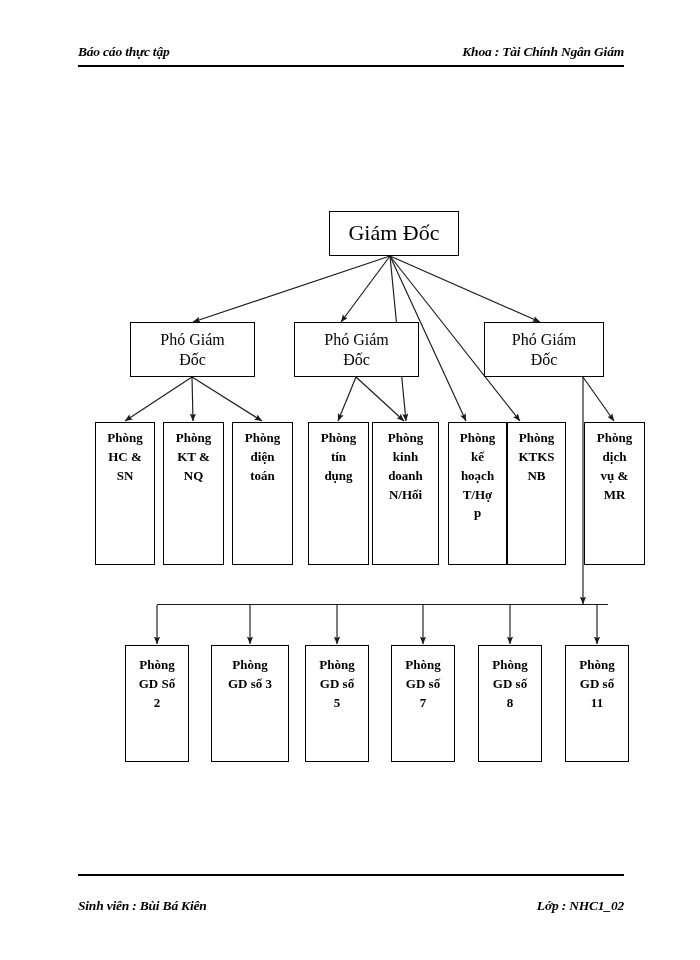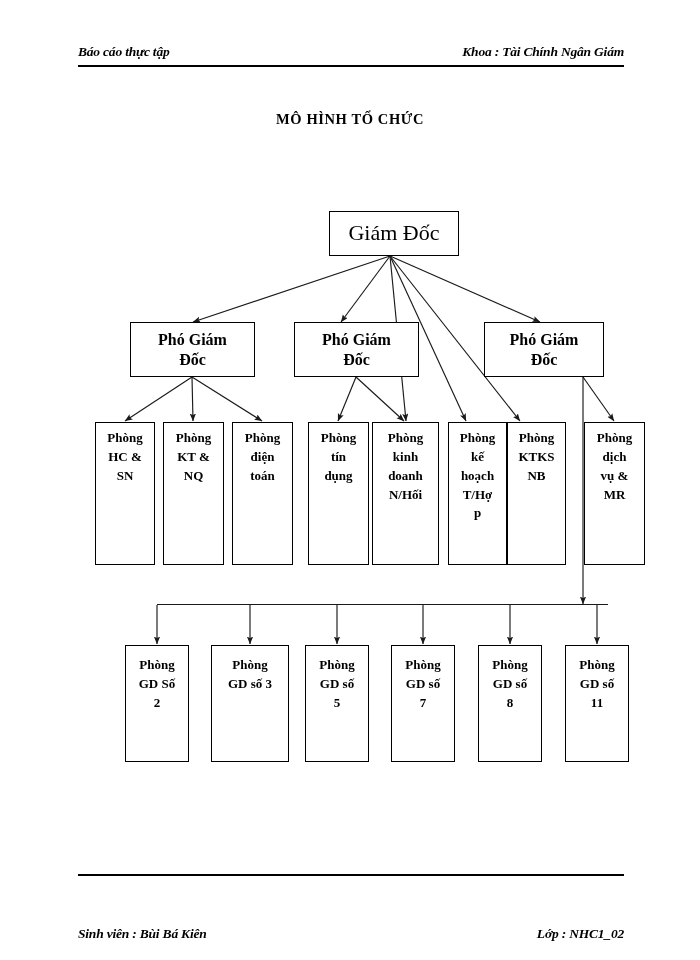--- a/index.html
+++ b/index.html
@@ -25,21 +25,21 @@
     display: flex;
     justify-content: space-between;
     align-items: flex-end;
     font-weight: bold;
     font-style: italic;
     font-size: 13.5px;
     letter-spacing: -0.2px;
     white-space: nowrap;
   }
   .runhead.top { top: 44px; }
-  .runhead.bottom { top: 898px; margin-top: 28px; }
+  .runhead.bottom { top: 898px; }
   .rule {
     position: absolute;
     left: 78px;
     width: 546px;
     height: 0;
     border-top: 2px solid #000;
   }
   .rule.top { top: 65px; }
   .rule.bottom { top: 874px; }
 
@@ -85,21 +85,20 @@
     display: flex;
     align-items: center;
     justify-content: center;
   }
   .node.deputy {
     font-size: 16px;
     line-height: 1.25;
     display: flex;
     align-items: center;
     justify-content: center;
-    font-weight: bold;
   }
   .node.dept {
     font-weight: bold;
     font-size: 13px;
     line-height: 1.45;
     padding-top: 6px;
   }
   .node.branch {
     font-weight: bold;
     font-size: 13px;
@@ -111,21 +110,20 @@
 <body>
 
 <div id="page">
 
   <div class="runhead top">
     <span>Báo cáo thực tập</span>
     <span>Khoa : Tài Chính Ngân Giám</span>
   </div>
   <div class="rule top"></div>
 
-  <div class="chart-title">MÔ HÌNH TỔ CHỨC</div>
 
   <svg id="wires" viewBox="0 0 700 960">
     <defs>
       <marker id="ah" markerWidth="9" markerHeight="9" refX="7.4" refY="3.1" orient="auto" markerUnits="userSpaceOnUse">
         <path d="M0,0 L7.6,3.1 L0,6.2 L1.5,3.1 Z" fill="#1a1a1a"></path>
       </marker>
     </defs>
     <g stroke="#1a1a1a" stroke-width="1.15" fill="none" marker-end="url(#ah)">
 
       <line x1="390" y1="256" x2="193" y2="322"></line>

